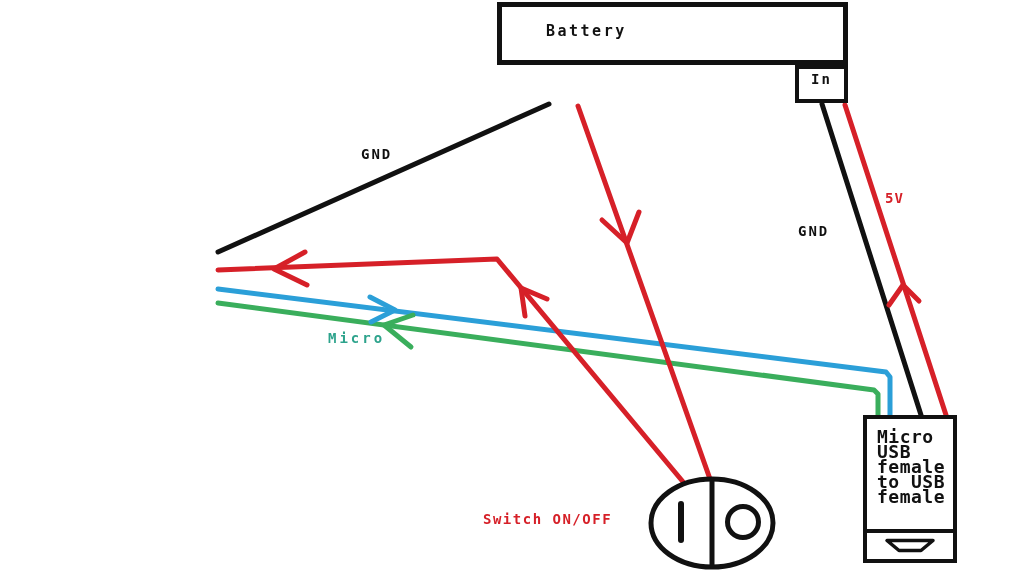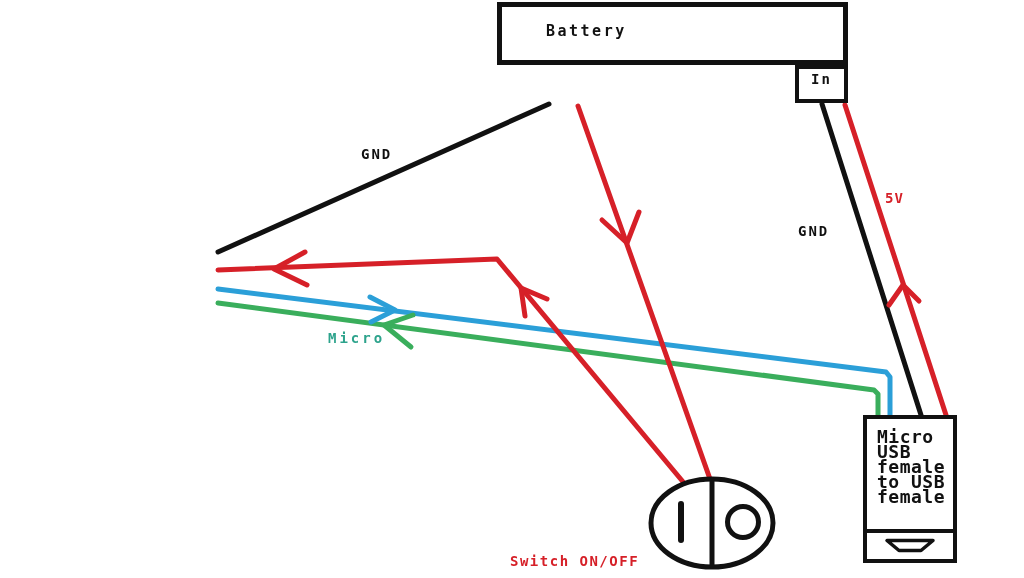--- a/index.html
+++ b/index.html
@@ -85,15 +85,15 @@
       <svg width="54" height="16" viewBox="0 0 54 16">
         <polygon points="4,2.5 50,2.5 38,12.5 16,12.5" fill="#ffffff" stroke="var(--wire-black,#111)" stroke-width="3.5" stroke-linejoin="round"></polygon>
       </svg>
     </div>
   </div>
 
   <div class="label" style="left:361px;top:146px;">GND</div>
   <div class="label" style="left:798px;top:223px;">GND</div>
   <div class="label red-text" style="left:885px;top:190px;letter-spacing:1px;">5V</div>
   <div class="label data-text" style="left:328px;top:330px;">Micro</div>
-  <div class="label red-text" style="left:510px;top:511px;letter-spacing:1.5px;margin-top:42px;">Switch ON/OFF</div>
+  <div class="label red-text" style="left:483px;top:511px;letter-spacing:1.5px;">Switch ON/OFF</div>
 
 </div>
 
 </body></html>

